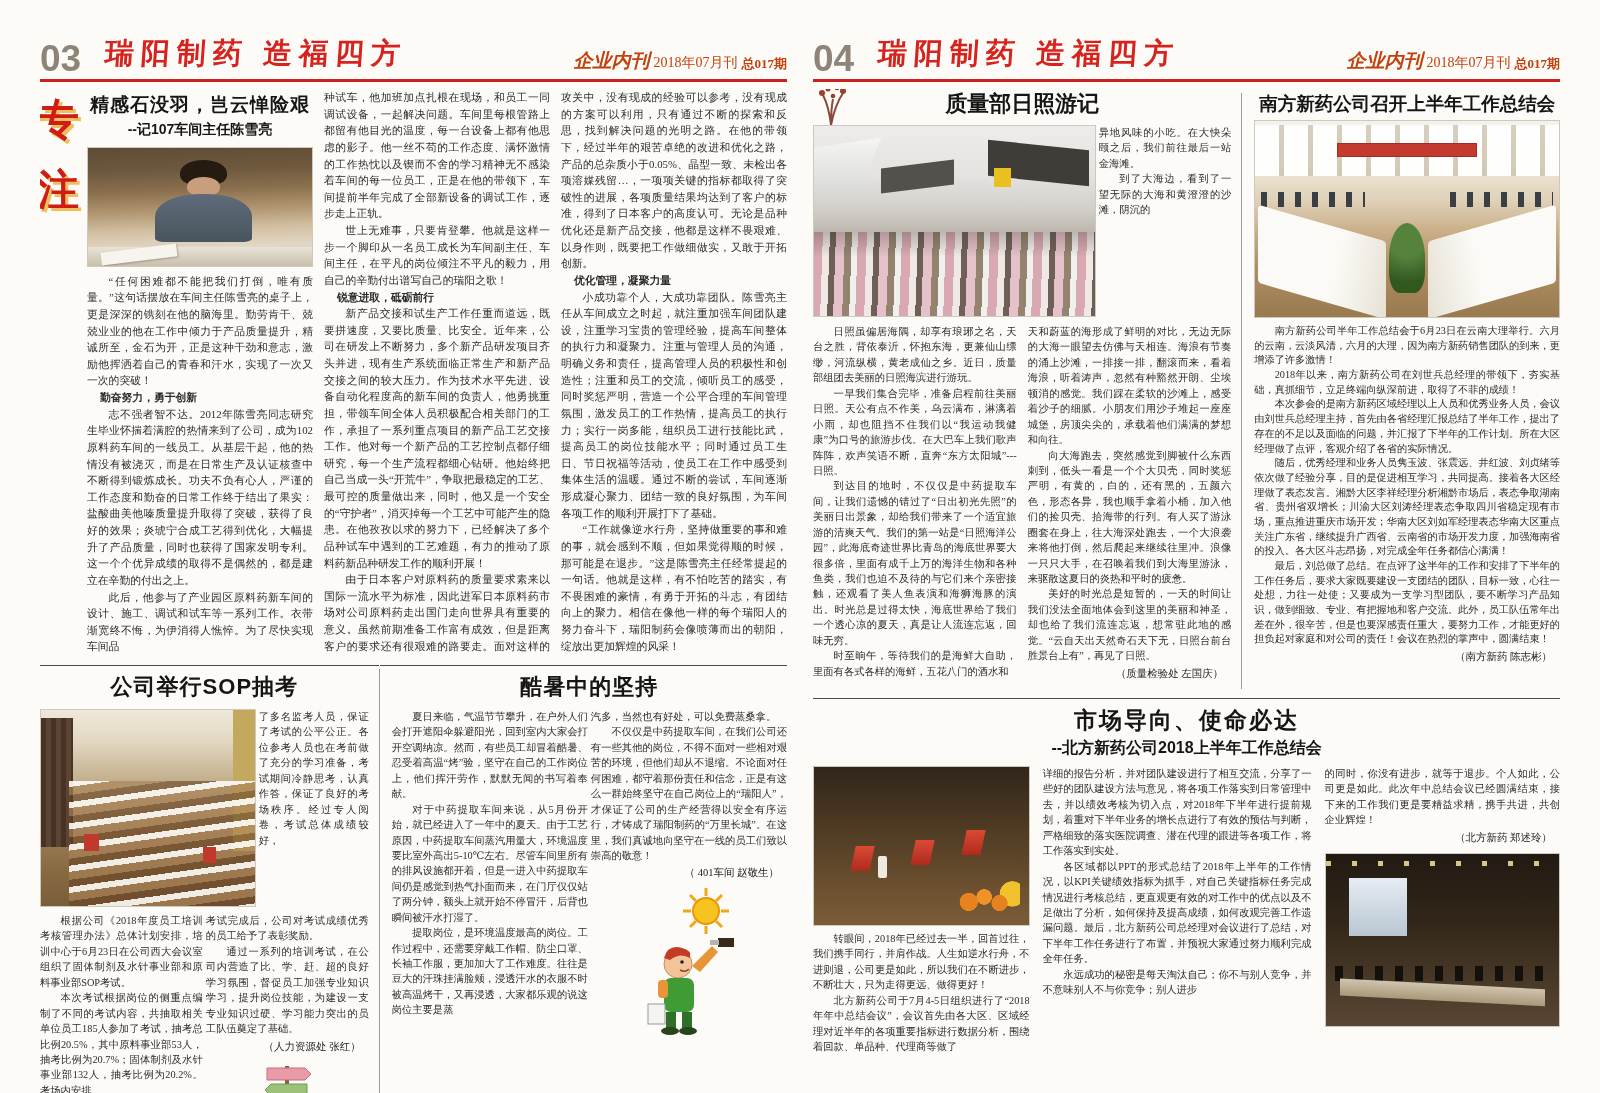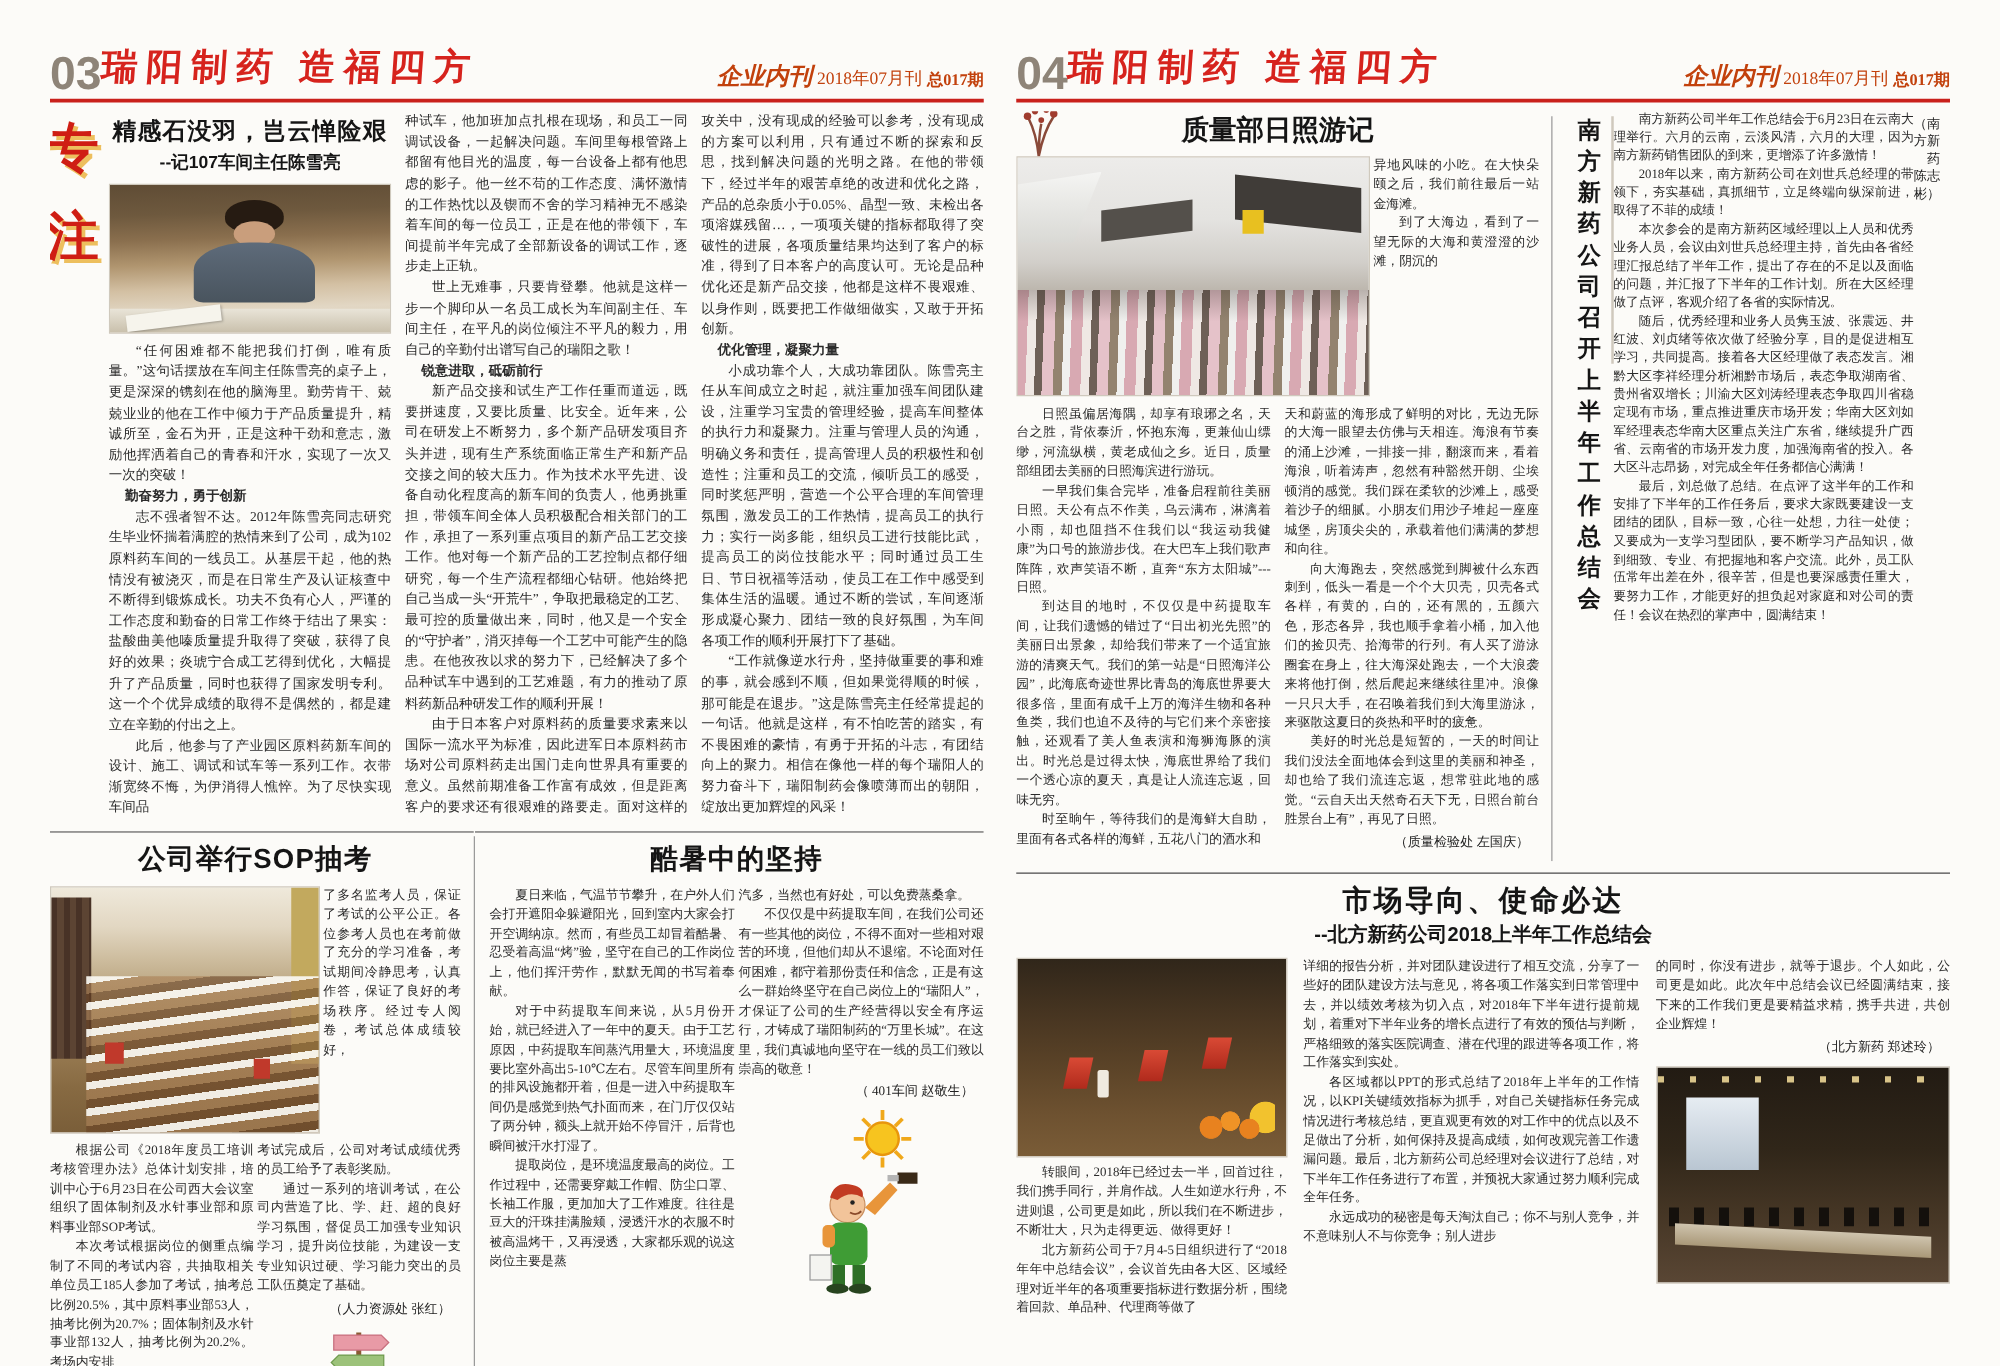--- a/index.html
+++ b/index.html
@@ -2,21 +2,21 @@
 <html><head>
 <meta charset="utf-8">
 <style>
   html,body{margin:0;padding:0}
   body{width:1600px;height:1093px;background:#fcfbf8;overflow:hidden;
        font-family:"Liberation Serif","DejaVu Serif",serif;color:#2b2b2b}
   .spread{display:flex;gap:26px;padding:34px 40px 0;box-sizing:border-box;width:1600px;height:1093px}
   .page{flex:1;min-width:0;display:flex;flex-direction:column}
 
   
-  .masthead{display:flex;align-items:flex-end;gap:0;border-bottom:3px solid #c9211c;padding-bottom:5px}
+  .masthead{display:flex;align-items:flex-end;gap:24px;border-bottom:3px solid #c9211c;padding-bottom:5px}
   .pageno{font-family:"Liberation Sans",sans-serif;font-size:37px;font-weight:bold;color:#8e8478;line-height:.8}
   .brand{display:inline-block;font-size:29px;font-weight:bold;color:#d6231d;letter-spacing:7px;transform:skewX(-4deg);white-space:nowrap}
   .journal{margin-left:auto;color:#c2410c;display:flex;align-items:flex-end;gap:4px;white-space:nowrap}
   .jname{font-size:19px;font-weight:bold;font-style:italic}
   .jdate{font-size:14px;padding-bottom:2px}
   .jno{font-size:13px;font-weight:bold;padding-bottom:1px}
 
   
   .para{margin:0;text-indent:2em;text-align:justify}
   .cont{text-indent:0}
@@ -89,21 +89,21 @@
   .vrule{width:1px;background:#9a9a9a;margin-top:4px}
   .row{display:flex;gap:3px}
   .half{flex:1;min-width:0}
   .side{width:34%;min-width:0}
   .bflow{font-size:10.3px;line-height:1.5}
   .cartoon{display:flex;justify-content:center;margin-top:6px}
 
   
   .p4-top{display:flex;margin-top:7px;height:600px;overflow:hidden}
   .trip{width:56%;padding-right:10px;display:flex;flex-direction:column}
-  .south{flex:1;padding-left:12px;display:flex;flex-direction:row}
+  .south{flex:1;padding-left:12px;display:flex;flex-direction:column}
   .trip h3{margin:0 0 6px;text-align:center;font-size:22px;position:relative}
   .plantdeco{position:absolute;left:2px;top:-6px}
   .trip .cols{display:flex;gap:11px;margin-top:7px;flex:1;overflow:hidden}
   .south h3{margin:2px 0 0;text-align:center;font-size:18.5px}
   .south .bflow{font-size:10.2px;line-height:1.44}
 
   
   .p4-bottom{border-top:1px solid #4a4a4a;margin-top:9px;padding-top:5px;flex:1;overflow:hidden}
   .p4-bottom h3{margin:1px 0 0;text-align:center;font-size:23px;letter-spacing:2px}
   .p4-bottom h4{margin:2px 0 1px;text-align:center;font-size:16px}
@@ -301,21 +301,21 @@
         <div class="cols">
           <div class="half bflow">
               <p class="para">日照虽偏居海隅，却享有琅琊之名，天台之胜，背依泰沂，怀抱东海，更兼仙山缥缈，河流纵横，黄老成仙之乡。近日，质量部组团去美丽的日照海滨进行游玩。</p>
               <p class="para">一早我们集合完毕，准备启程前往美丽日照。天公有点不作美，乌云满布，淋漓着小雨，却也阻挡不住我们以“我运动我健康”为口号的旅游步伐。在大巴车上我们歌声阵阵，欢声笑语不断，直奔“东方太阳城”---日照。</p>
               <p class="para">到达目的地时，不仅仅是中药提取车间，让我们遗憾的错过了“日出初光先照”的美丽日出景象，却给我们带来了一个适宜旅游的清爽天气。我们的第一站是“日照海洋公园”，此海底奇迹世界比青岛的海底世界要大很多倍，里面有成千上万的海洋生物和各种鱼类，我们也迫不及待的与它们来个亲密接触，还观看了美人鱼表演和海狮海豚的演出。时光总是过得太快，海底世界给了我们一个透心凉的夏天，真是让人流连忘返，回味无穷。</p>
               <p class="para">时至晌午，等待我们的是海鲜大自助，里面有各式各样的海鲜，五花八门的酒水和</p>
             </div>
           <div class="half">
             <div class="bflow">
                 <p class="para cont">天和蔚蓝的海形成了鲜明的对比，无边无际的大海一眼望去仿佛与天相连。海浪有节奏的涌上沙滩，一排接一排，翻滚而来，看着海浪，听着涛声，忽然有种豁然开朗、尘埃顿消的感觉。我们踩在柔软的沙滩上，感受着沙子的细腻。小朋友们用沙子堆起一座座城堡，房顶尖尖的，承载着他们满满的梦想和向往。</p>
-                <p class="para">向大海跑去，突然感觉到脚被什么东西刺到，低头一看是一个个大贝壳，贝壳各式各样，有黄的，白的，还有黑的，五颜六色，形态各异，我也顺手拿着小桶，加入他们的捡贝壳、拾海带的行列。有人买了游泳圈套在身上，往大海深处跑去，一个大浪袭来将他打倒，然后爬起来继续往里冲。浪像一只只大手，在召唤着我们到大海里游泳，来驱散这夏日的炎热和平时的疲惫。</p>
+                <p class="para">向大海跑去，突然感觉到脚被什么东西刺到，低头一看是一个个大贝壳，同时奖惩严明，有黄的，白的，还有黑的，五颜六色，形态各异，我也顺手拿着小桶，加入他们的捡贝壳、拾海带的行列。有人买了游泳圈套在身上，往大海深处跑去，一个大浪袭来将他打倒，然后爬起来继续往里冲。浪像一只只大手，在召唤着我们到大海里游泳，来驱散这夏日的炎热和平时的疲惫。</p>
                 <p class="para">美好的时光总是短暂的，一天的时间让我们没法全面地体会到这里的美丽和神圣，却也给了我们流连忘返，想常驻此地的感觉。“云自天出天然奇石天下无，日照台前台胜景台上有”，再见了日照。</p>
               </div>
             <div class="sig">（质量检验处  左国庆）</div>
           </div>
         </div>
       </div>
       <div class="vrule"></div>
       <div class="south">
         <h3>南方新药公司召开上半年工作总结会</h3>
         <div class="photo ph-south">

